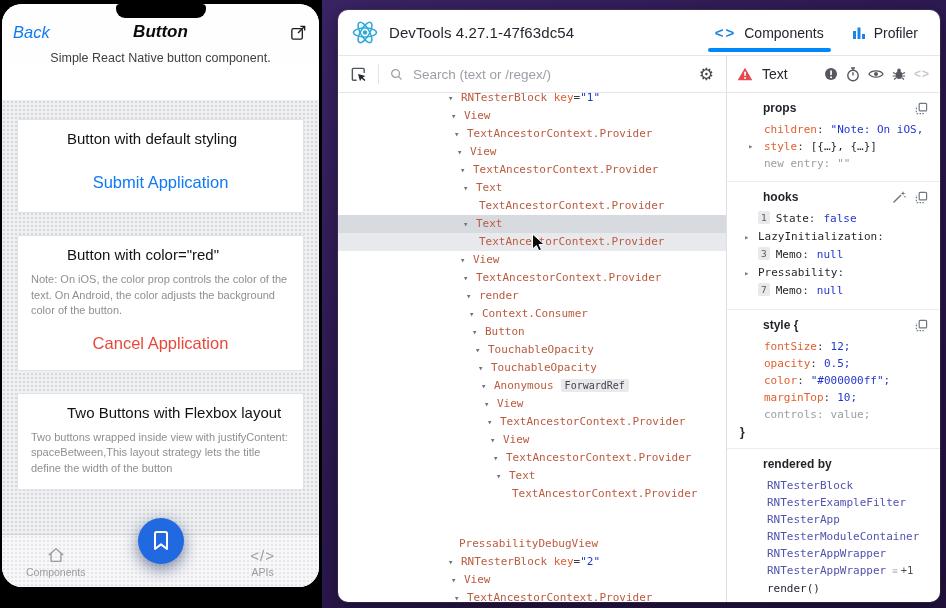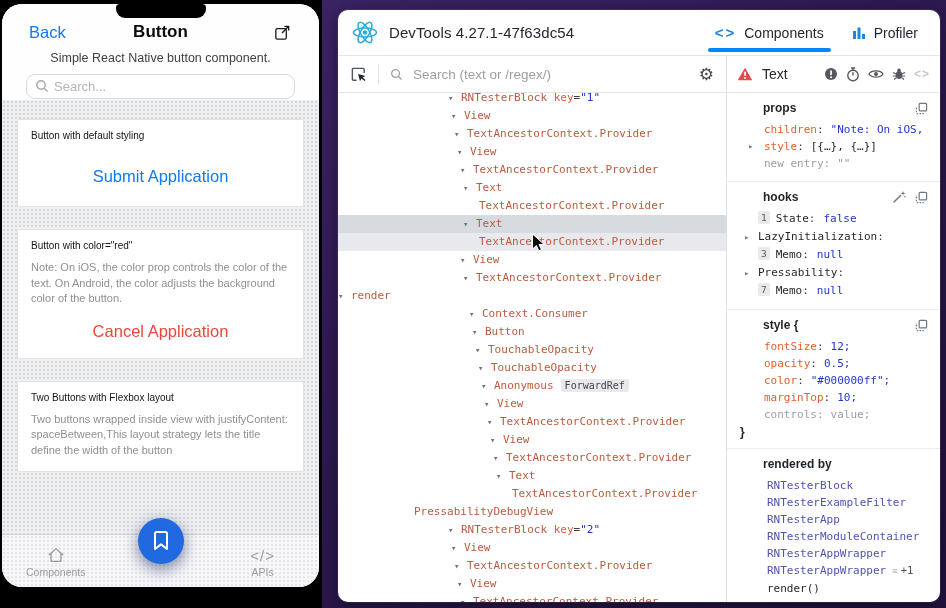--- a/index.html
+++ b/index.html
@@ -7,37 +7,37 @@
   *{box-sizing:border-box;}
   .mono{font-family:"DejaVu Sans Mono","Liberation Mono",monospace;}
 
   
   .phone{position:absolute;left:0;top:0;width:322px;height:608px;background:#000;}
   .screen{position:absolute;left:2px;top:4px;width:317px;height:583px;background:#fff;
     border-radius:20px;overflow:hidden;}
   .notch{position:absolute;top:0;left:calc(50% - 45px);width:90px;height:14px;background:#000;
     border-radius:4px 4px 9px 9px;z-index:5;}
   .p-header{padding-top:16px;background:#fefefe;}
-  .nav-row{position:relative;height:24px;display:flex;align-items:center;padding:0 27px;}
+  .nav-row{position:relative;height:24px;display:flex;align-items:center;padding:0 11px;font-style:italic;}
   .back{color:var(--ios-blue);font-size:16.5px;}
   .p-title{position:absolute;left:0;right:0;text-align:center;font-size:17px;font-weight:700;color:#0b0b0c;}
   .ext-icon{margin-left:auto;position:relative;z-index:2;}
   .subtitle{text-align:center;font-size:12.5px;color:#3f3f42;margin-top:7px;}
   .p-search{position:relative;margin:9px 24px 8px;}
   .p-search input{width:100%;height:25px;border:1px solid #dadade;border-radius:9px;background:#fff;
     padding:0 8px 0 27px;font-size:13px;color:#333;outline:none;}
   .p-search input::placeholder{color:#b4b4ba;}
   .p-search .mag{position:absolute;left:9px;top:5px;}
   .p-content{position:absolute;top:96px;bottom:50px;left:0;right:0;overflow:hidden;
     background-color:#eef0f2;
     background-image:radial-gradient(rgba(170,173,180,.38) 1px,transparent 1.2px);
     background-size:4px 4px;padding-top:19px;}
   .card{margin:0 15px 22px;background:#fff;border:1px solid #e2e2e4;border-radius:2px;
     padding:10px 13px 12px;}
-  .card-title{font-size:10px;color:#131315;}
+  .card-title{font-size:15px;color:#131315;margin-left:36px;}
   .card-note{font-size:11px;color:#8f8f95;line-height:1.42;margin-top:9px;}
   .btn-row{display:flex;align-items:center;}
   .btn-row.center{justify-content:center;}
   .btn-row.spread{justify-content:space-between;padding:0 12px;}
   .app-btn{font-size:16.5px;cursor:pointer;}
   .c-blue{color:var(--ios-blue);} .c-red{color:var(--ios-red);} .c-green{color:var(--ios-green);}
   .card:nth-child(1) .btn-row{margin-top:26px;margin-bottom:8px;}
   .card:nth-child(2) .btn-row{margin-top:15px;margin-bottom:5px;}
   .card:nth-child(3) .btn-row{margin-top:14px;margin-bottom:4px;}
   .card:nth-child(4) .btn-row{margin-top:21px;margin-bottom:7px;}
@@ -129,29 +129,20 @@
         <span class="back">Back</span>
         <span class="p-title">Button</span>
         <span class="ext-icon">
           <svg width="19" height="19" viewBox="0 0 20 20">
               <rect x="3" y="6" width="11" height="11" rx="1.5" fill="none" stroke="#1c1c1e" stroke-width="1.4"></rect>
               <path d="M9.5 10.5 L16.5 3.5 M12 3.5 H16.5 V8" fill="none" stroke="#1c1c1e" stroke-width="1.4"></path>
             </svg>
         </span>
       </div>
       <div class="subtitle">Simple React Native button component.</div>
-      <div class="p-search">
-        <span class="mag">
-          <svg width="14" height="14" viewBox="0 0 14 14">
-              <circle cx="6" cy="6" r="4.2" fill="none" stroke="#a7a7ad" stroke-width="1.4"></circle>
-              <line x1="9.2" y1="9.2" x2="12.5" y2="12.5" stroke="#a7a7ad" stroke-width="1.4"></line>
-            </svg>
-        </span>
-        <input placeholder="Search..." style="">
-      </div>
     </div>
 
     <div class="p-content" id="cards-container">
         <div class="card">
           <div class="card-title">Button with default styling</div>
           <div class="btn-row center">
             <span class="app-btn c-blue">Submit Application</span>
           </div>
         </div>
         <div class="card">
@@ -271,33 +262,33 @@
             <div class="trow" style="padding-left: 113px;"><span class="tarrow">▾</span><span class="tname">View</span></div>
             <div class="trow" style="padding-left: 116px;"><span class="tarrow">▾</span><span class="tname">TextAncestorContext.Provider</span></div>
             <div class="trow" style="padding-left: 119px;"><span class="tarrow">▾</span><span class="tname">View</span></div>
             <div class="trow" style="padding-left: 122px;"><span class="tarrow">▾</span><span class="tname">TextAncestorContext.Provider</span></div>
             <div class="trow" style="padding-left: 125px;"><span class="tarrow">▾</span><span class="tname">Text</span></div>
             <div class="trow" style="padding-left: 128px;"><span class="tarrow"></span><span class="tname">TextAncestorContext.Provider</span></div>
             <div class="trow selected" style="padding-left: 125px;"><span class="tarrow">▾</span><span class="tname">Text</span></div>
             <div class="trow hover" style="padding-left: 128px;"><span class="tarrow"></span><span class="tname">TextAncestorContext.Provider</span></div>
             <div class="trow" style="padding-left: 122px;"><span class="tarrow">▾</span><span class="tname">View</span></div>
             <div class="trow" style="padding-left: 125px;"><span class="tarrow">▾</span><span class="tname">TextAncestorContext.Provider</span></div>
-            <div class="trow" style=""><span class="tarrow">▾</span><span class="tname">render</span></div>
+            <div class="trow" style="padding-left: 128px;"><span class="tarrow">▾</span><span class="tname">render</span></div>
             <div class="trow" style="padding-left: 131px;"><span class="tarrow">▾</span><span class="tname">Context.Consumer</span></div>
             <div class="trow" style="padding-left: 134px;"><span class="tarrow">▾</span><span class="tname">Button</span></div>
             <div class="trow" style="padding-left: 137px;"><span class="tarrow">▾</span><span class="tname">TouchableOpacity</span></div>
             <div class="trow" style="padding-left: 140px;"><span class="tarrow">▾</span><span class="tname">TouchableOpacity</span></div>
             <div class="trow" style="padding-left: 143px;"><span class="tarrow">▾</span><span class="tname">Anonymous</span><span class="tbadge">ForwardRef</span></div>
             <div class="trow" style="padding-left: 146px;"><span class="tarrow">▾</span><span class="tname">View</span></div>
             <div class="trow" style="padding-left: 149px;"><span class="tarrow">▾</span><span class="tname">TextAncestorContext.Provider</span></div>
             <div class="trow" style="padding-left: 152px;"><span class="tarrow">▾</span><span class="tname">View</span></div>
             <div class="trow" style="padding-left: 155px;"><span class="tarrow">▾</span><span class="tname">TextAncestorContext.Provider</span></div>
             <div class="trow" style="padding-left: 158px;"><span class="tarrow">▾</span><span class="tname">Text</span></div>
             <div class="trow" style="padding-left: 161px;"><span class="tarrow"></span><span class="tname">TextAncestorContext.Provider</span></div>
-            <div class="trow" style="padding-left: 63px;"><span class="tarrow"></span><span class="tname">PressabilityDebugView</span></div>
+            <div class="trow" style="padding-left: 108px; margin-top: 32px;"><span class="tarrow"></span><span class="tname">PressabilityDebugView</span></div>
             <div class="trow" style="padding-left: 110px;"><span class="tarrow">▾</span><span class="tname">RNTesterBlock</span><span class="tkey"> key</span><span class="teq">=</span><span class="tval">"2"</span></div>
             <div class="trow" style="padding-left: 113px;"><span class="tarrow">▾</span><span class="tname">View</span></div>
             <div class="trow" style="padding-left: 116px;"><span class="tarrow">▾</span><span class="tname">TextAncestorContext.Provider</span></div>
             <div class="trow" style="padding-left: 119px;"><span class="tarrow">▾</span><span class="tname">View</span></div>
             <div class="trow" style="padding-left: 122px;"><span class="tarrow">▾</span><span class="tname">TextAncestorContext.Provider</span></div>
           </div>
       </div>
 
       <div class="inspector">
         <div class="panel">

